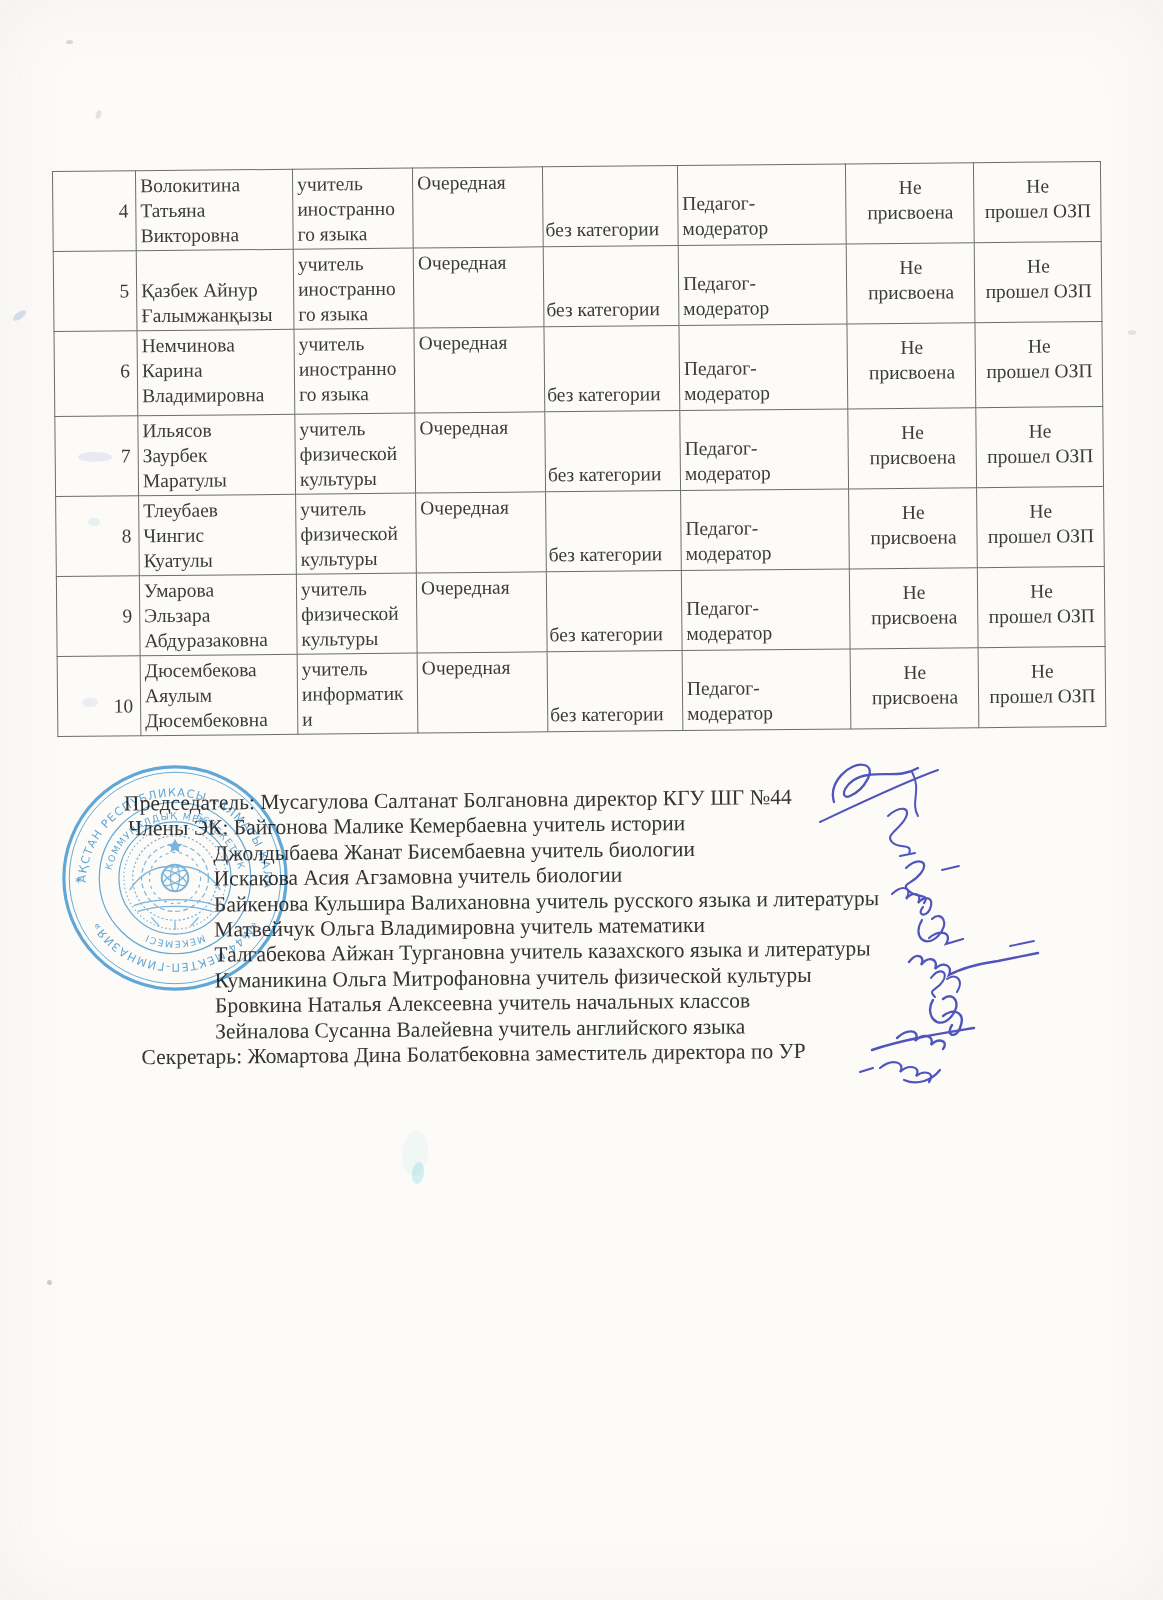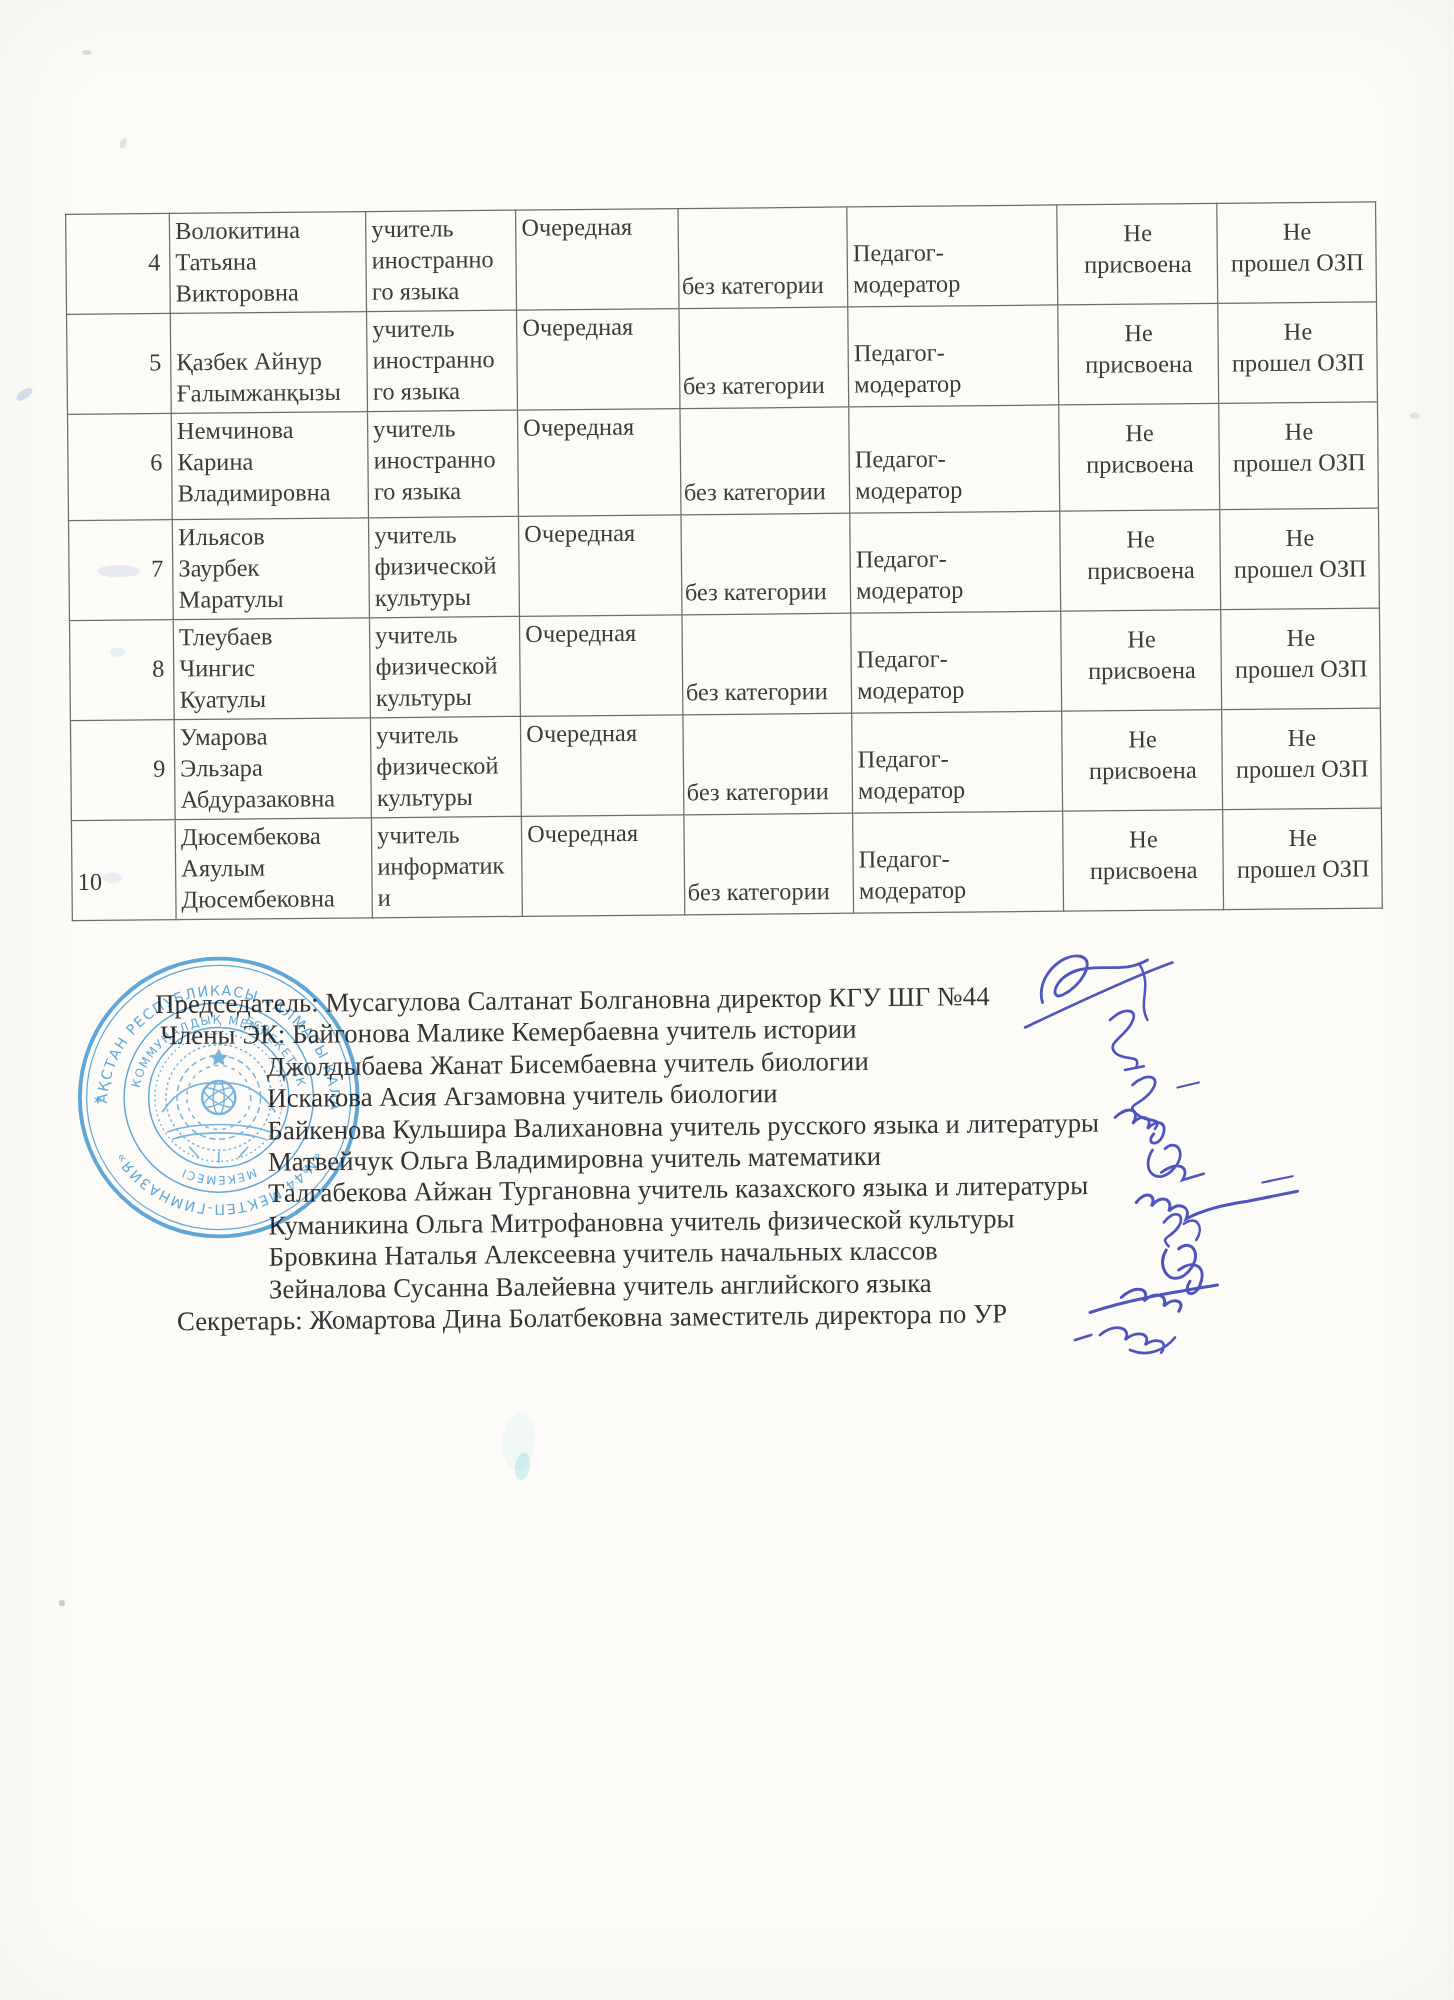--- a/index.html
+++ b/index.html
@@ -28,21 +28,21 @@
     color:#3b3b3b;
     white-space:pre-line;
     padding:2px 3px 2px 4px;
     overflow:hidden;
   }
   table.att tr{height:78px;}
   table.att tr:nth-child(1){height:76px;}
   table.att tr:nth-child(2){height:80px;}
   table.att tr:nth-child(3){height:85px;}
   .c-num{text-align:right;padding-top:27px !important;padding-right:7px !important;}
-  tr:last-child .c-num{text-align:left;padding-top:37px !important;padding-left:4px !important;}
+  tr:last-child .c-num{text-align:right;padding-top:37px !important;padding-left:4px !important;}
   .c-cat{vertical-align:bottom !important;white-space:nowrap !important;padding-bottom:4px !important;padding-left:2px !important;padding-right:0 !important;}
   .c-claim{vertical-align:bottom !important;padding-bottom:4px !important;}
   .c-res,.c-ozp{text-align:center;padding-top:11px !important;}
   
   .committee{
     position:absolute;left:0;top:792px;width:980px;
     font-size:21.5px;line-height:25.4px;color:#343434;
     z-index:3;
   }
   .committee .line{white-space:nowrap;}

